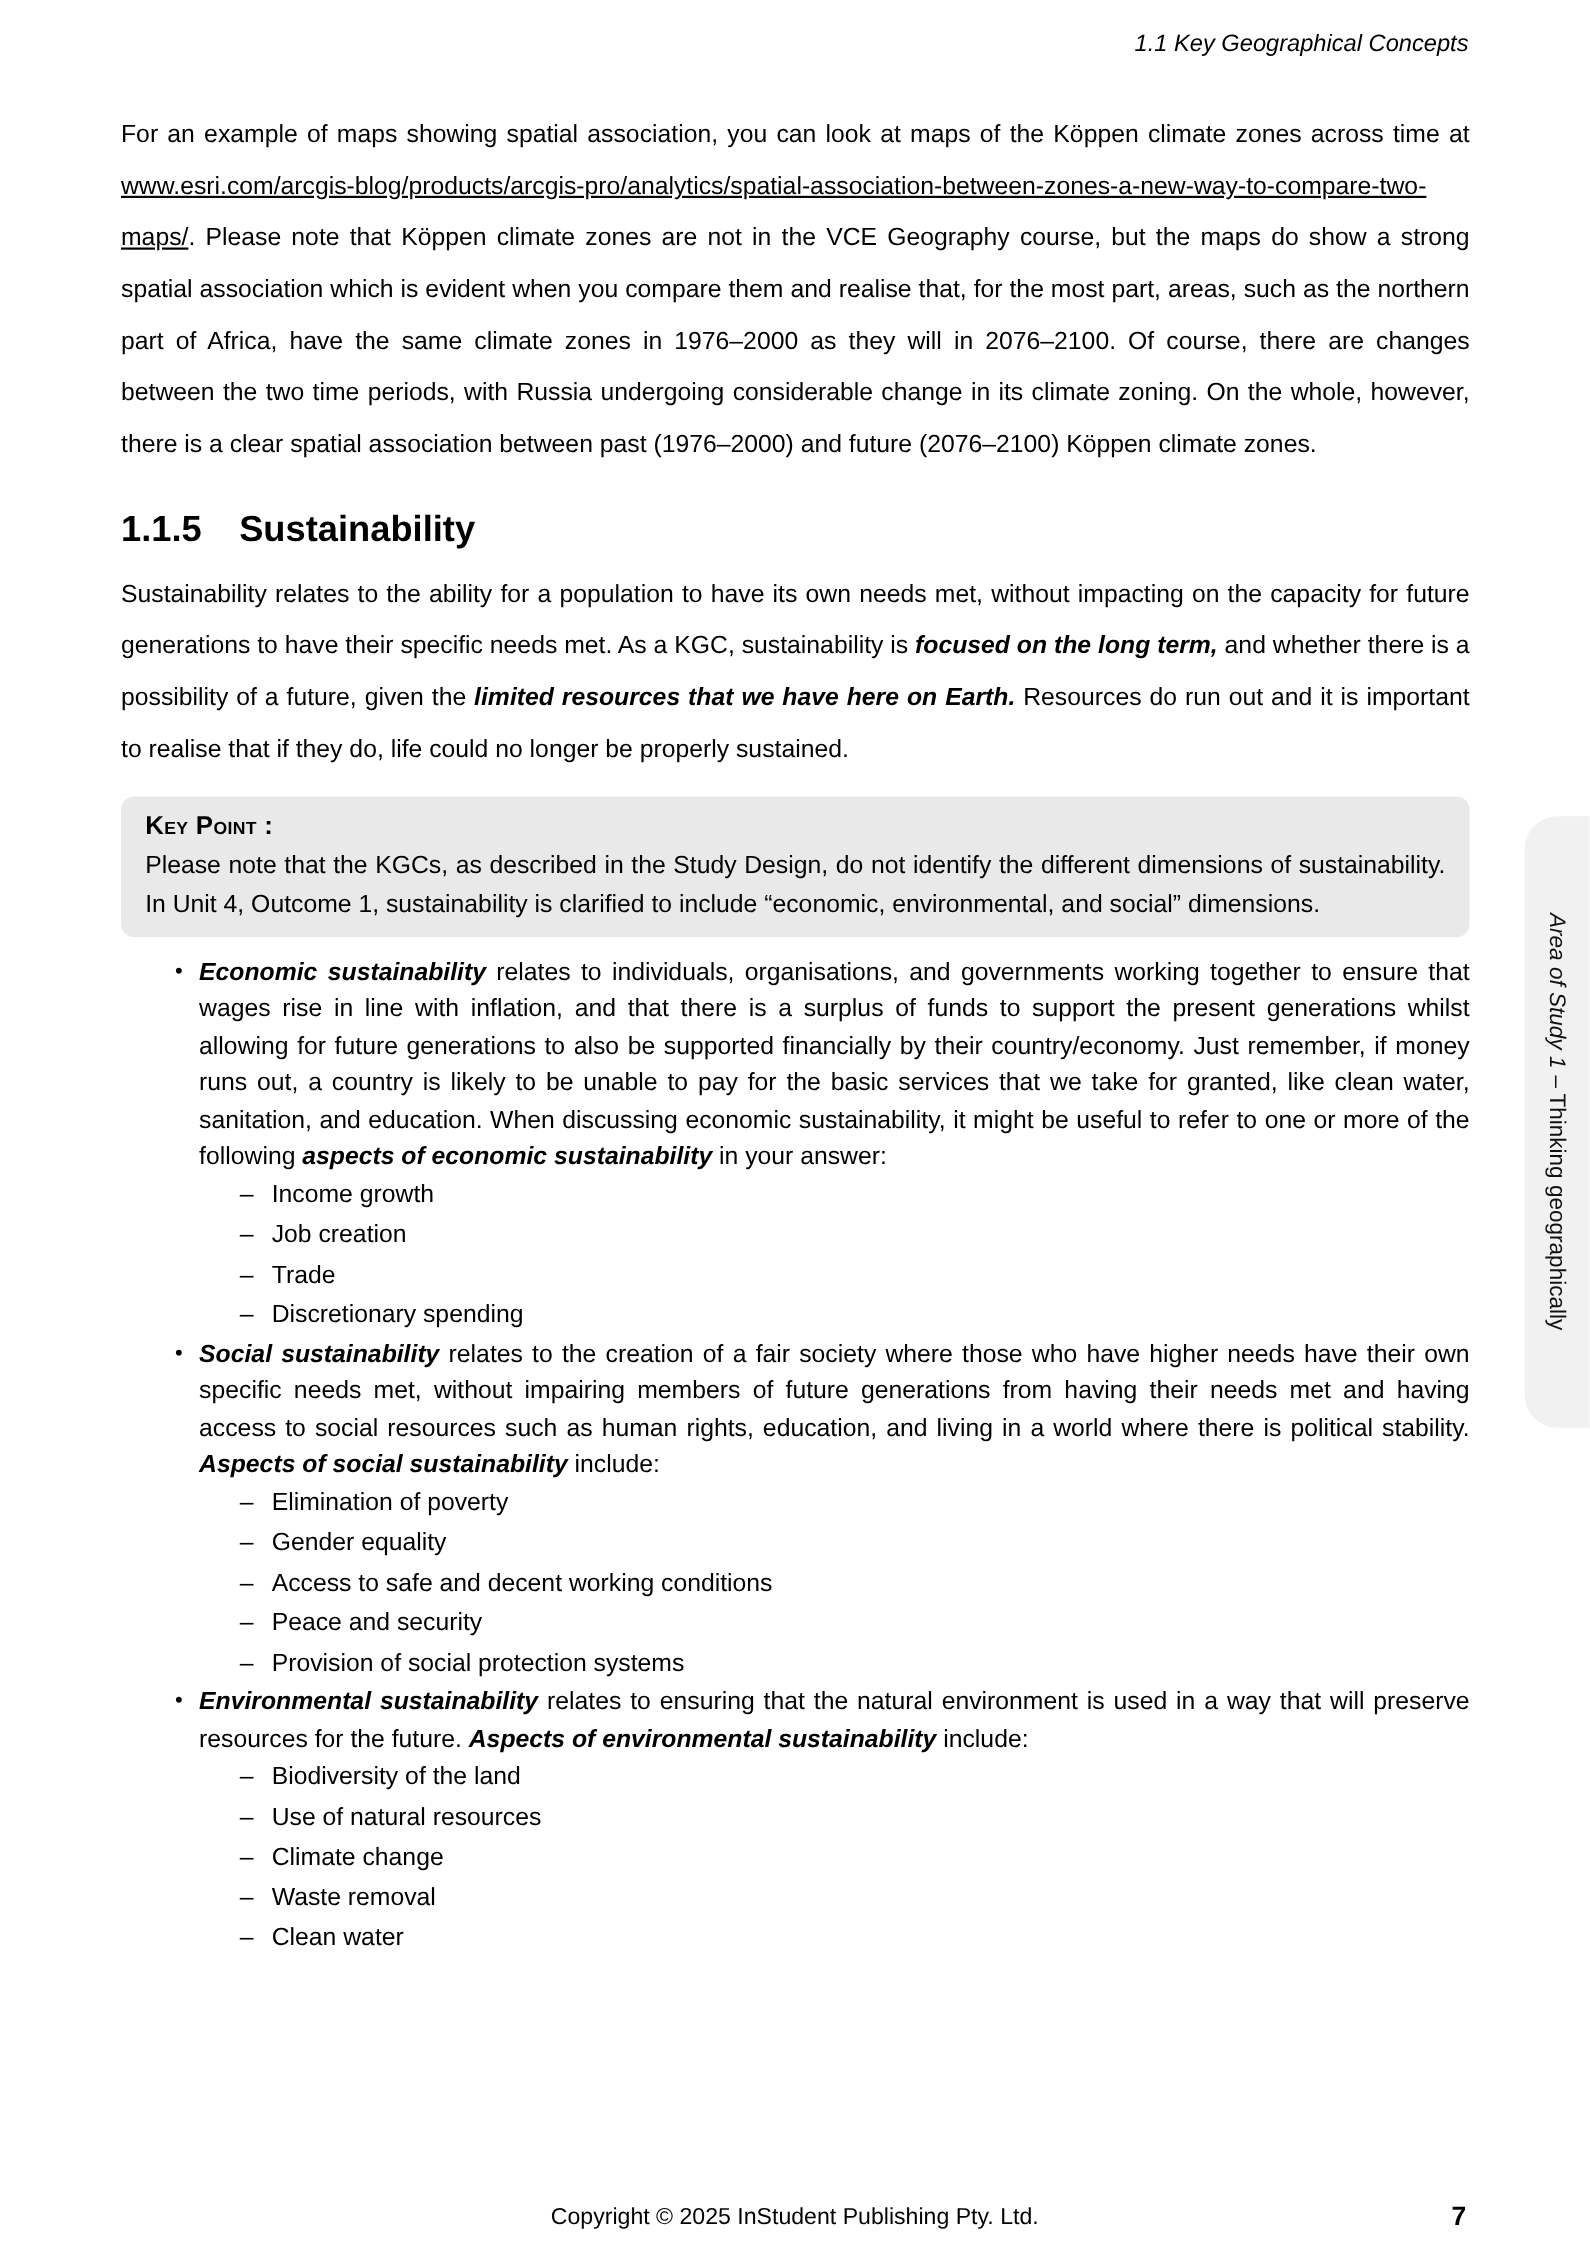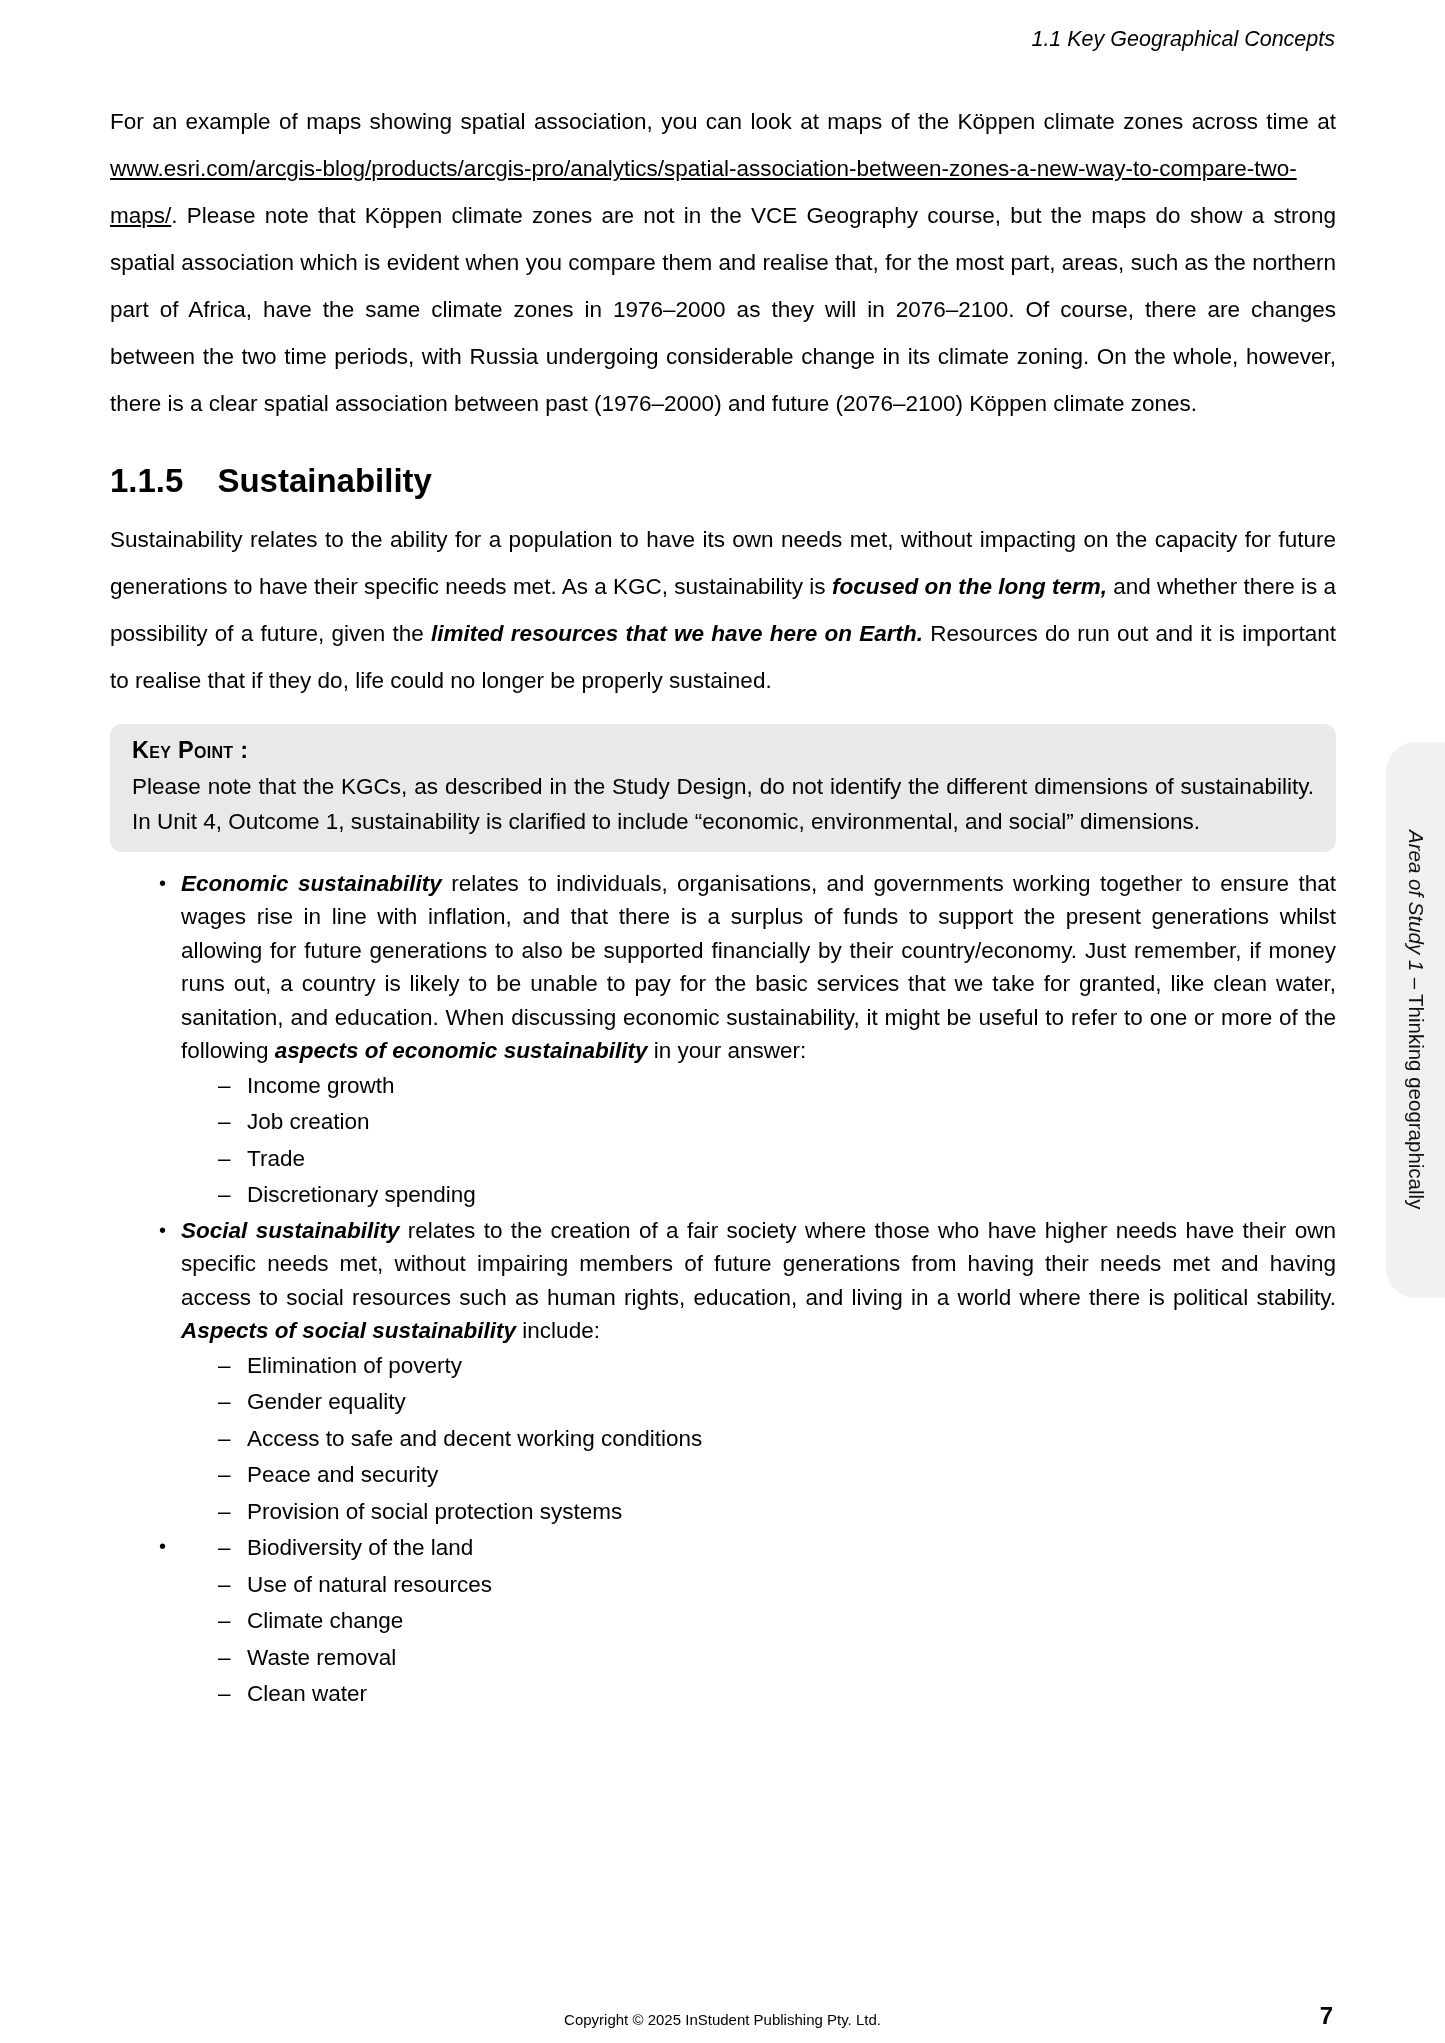--- a/index.html
+++ b/index.html
@@ -60,21 +60,21 @@
     width:59px;height:556px;
     background:#f1f1f1;border-radius:30px 0 0 30px;
     display:flex;align-items:center;justify-content:center;
     writing-mode:vertical-rl;
     font-size:20.5px;color:#111;white-space:nowrap;
   }
   .tab-italic{font-style:italic;}
   .tab-sep{font-style:italic;margin:0 2px;}
   .footer-copyright{
     position:absolute;bottom:15px;left:0;width:100%;
-    text-align:center;font-size:15px;
+    text-align:center;font-size:21px;
   }
   .footer-pagenum{
     position:absolute;bottom:13px;right:112px;
     font-weight:bold;font-size:24px;
   }
 </style>
 </head>
 <body>
 
 <div class="running-head">1.1 Key Geographical Concepts</div>
@@ -144,20 +144,21 @@
               <span class="sub-marker">–</span>
               <span>Provision of social protection systems</span>
             </li>
           </ul>
     </div>
   </li>
 
   <li class="bullet-item">
     <span class="bullet-marker">•</span>
     <div class="bullet-content">
+      <div class="bullet-body body-text"><span class="b ">Environmental sustainability</span><span class=""> relates to ensuring that the natural environment is used in a way that will preserve resources for the future. </span><span class="b ">Aspects of environmental sustainability</span><span class=""> include:</span></div>
       <ul class="sub-list">
             <li class="sub-item">
               <span class="sub-marker">–</span>
               <span>Biodiversity of the land</span>
             </li>
             <li class="sub-item">
               <span class="sub-marker">–</span>
               <span>Use of natural resources</span>
             </li>
             <li class="sub-item">

